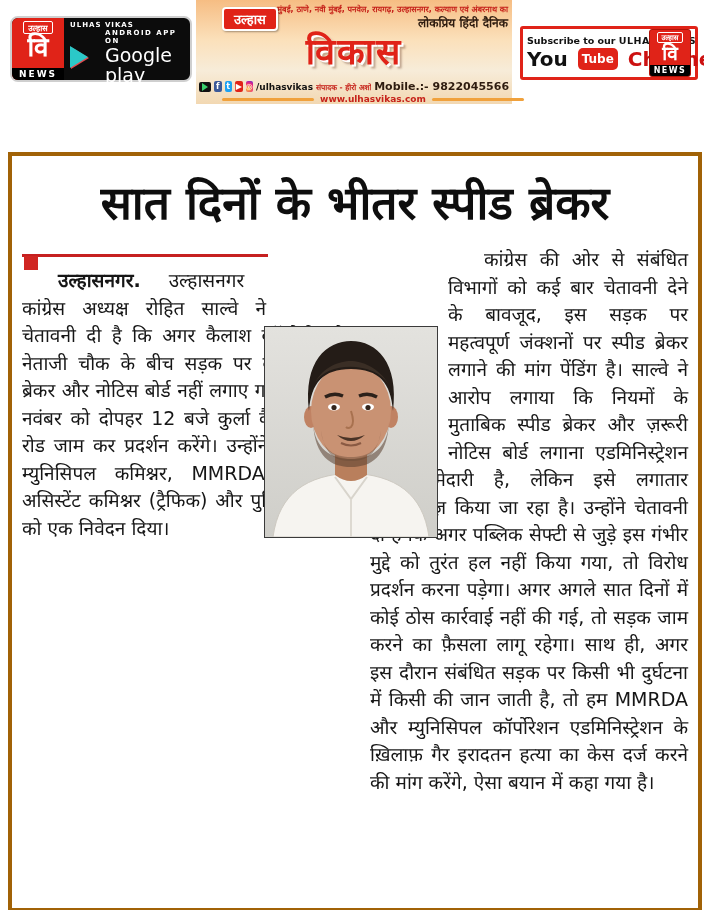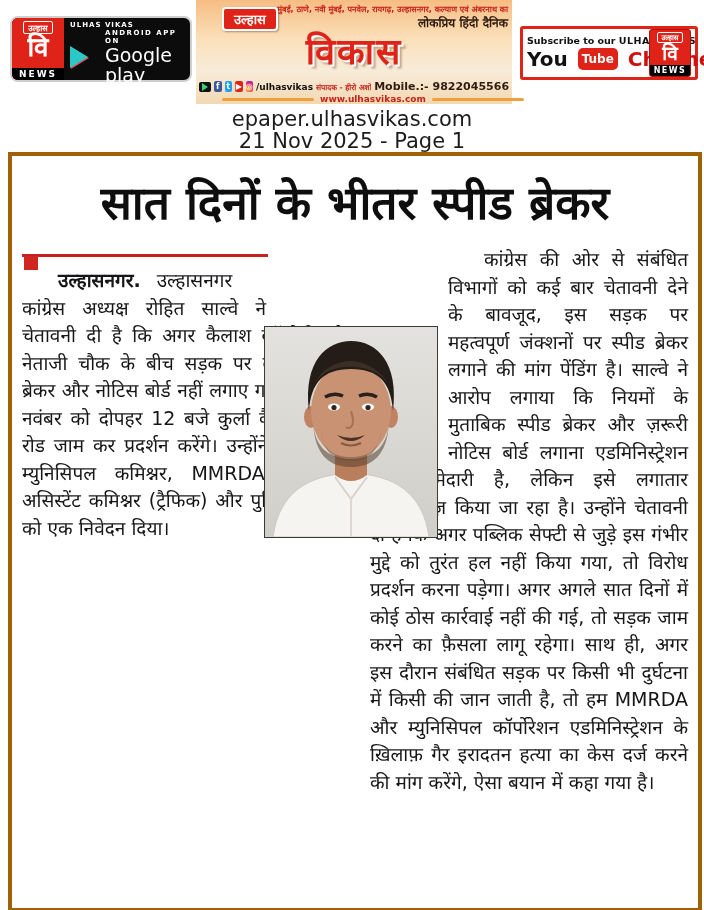--- a/index.html
+++ b/index.html
@@ -77,21 +77,21 @@
            background:#fff;box-sizing:content-box;overflow:hidden;}
   .headline{text-align:center;font-weight:900;color:#0e0e0e;font-size:46px;line-height:78px;margin-top:8px;}
   .columns{display:flex;gap:18px;padding:0 10px;margin-top:4px;}
   .lcol{flex:0 0 330px;width:330px;}
   .rcol{flex:1;min-width:0;}
   .subhead{position:relative;width:245px;padding-left:33px;font-size:25px;line-height:35px;font-weight:800;color:#101010;box-sizing:border-box;}
   .bullet{position:absolute;left:2px;top:10px;width:14px;height:14px;background:#d02622;}
   .red-rule{height:3px;background:#c62020;width:246px;margin:8px 0 10px 0;border:none;}
   .para{margin:0;font-size:19px;line-height:27.5px;color:#161616;text-align:justify;}
   .para.indent{text-indent:36px;}
-  .dateline{font-weight:800;margin-right:16px;}
+  .dateline{font-weight:800;margin-right:28px;}
   .wrap-spacer-left{float:right;width:86px;height:52px;}
   .wrap-spacer-right{float:left;width:78px;height:212px;}
   .photo{position:absolute;left:252px;top:170px;width:172px;height:210px;border:1px solid #3a3a3a;background:#d9d8d4;}
   .photo svg{display:block;width:100%;height:100%;}
 </style>
 </head>
 <body>
 
 <div class="page">
 
@@ -152,24 +152,20 @@
         </div>
       </div>
       <div class="yt-logo">
         <span class="vl-top">उल्हास</span>
         <span class="vl-big">वि</span>
         <span class="vl-news">NEWS</span>
       </div>
     </div>
   </div>
 
-  <div class="pagebar">
-    <div>epaper.ulhasvikas.com</div>
-    <div>21 Nov 2025 - Page 1</div>
-  </div>
 
   <div class="article">
 
     <div class="headline">
       <div>सात दिनों के भीतर स्पीड ब्रेकर</div>
     </div>
 
     <div class="columns">
 
       <div class="lcol">

